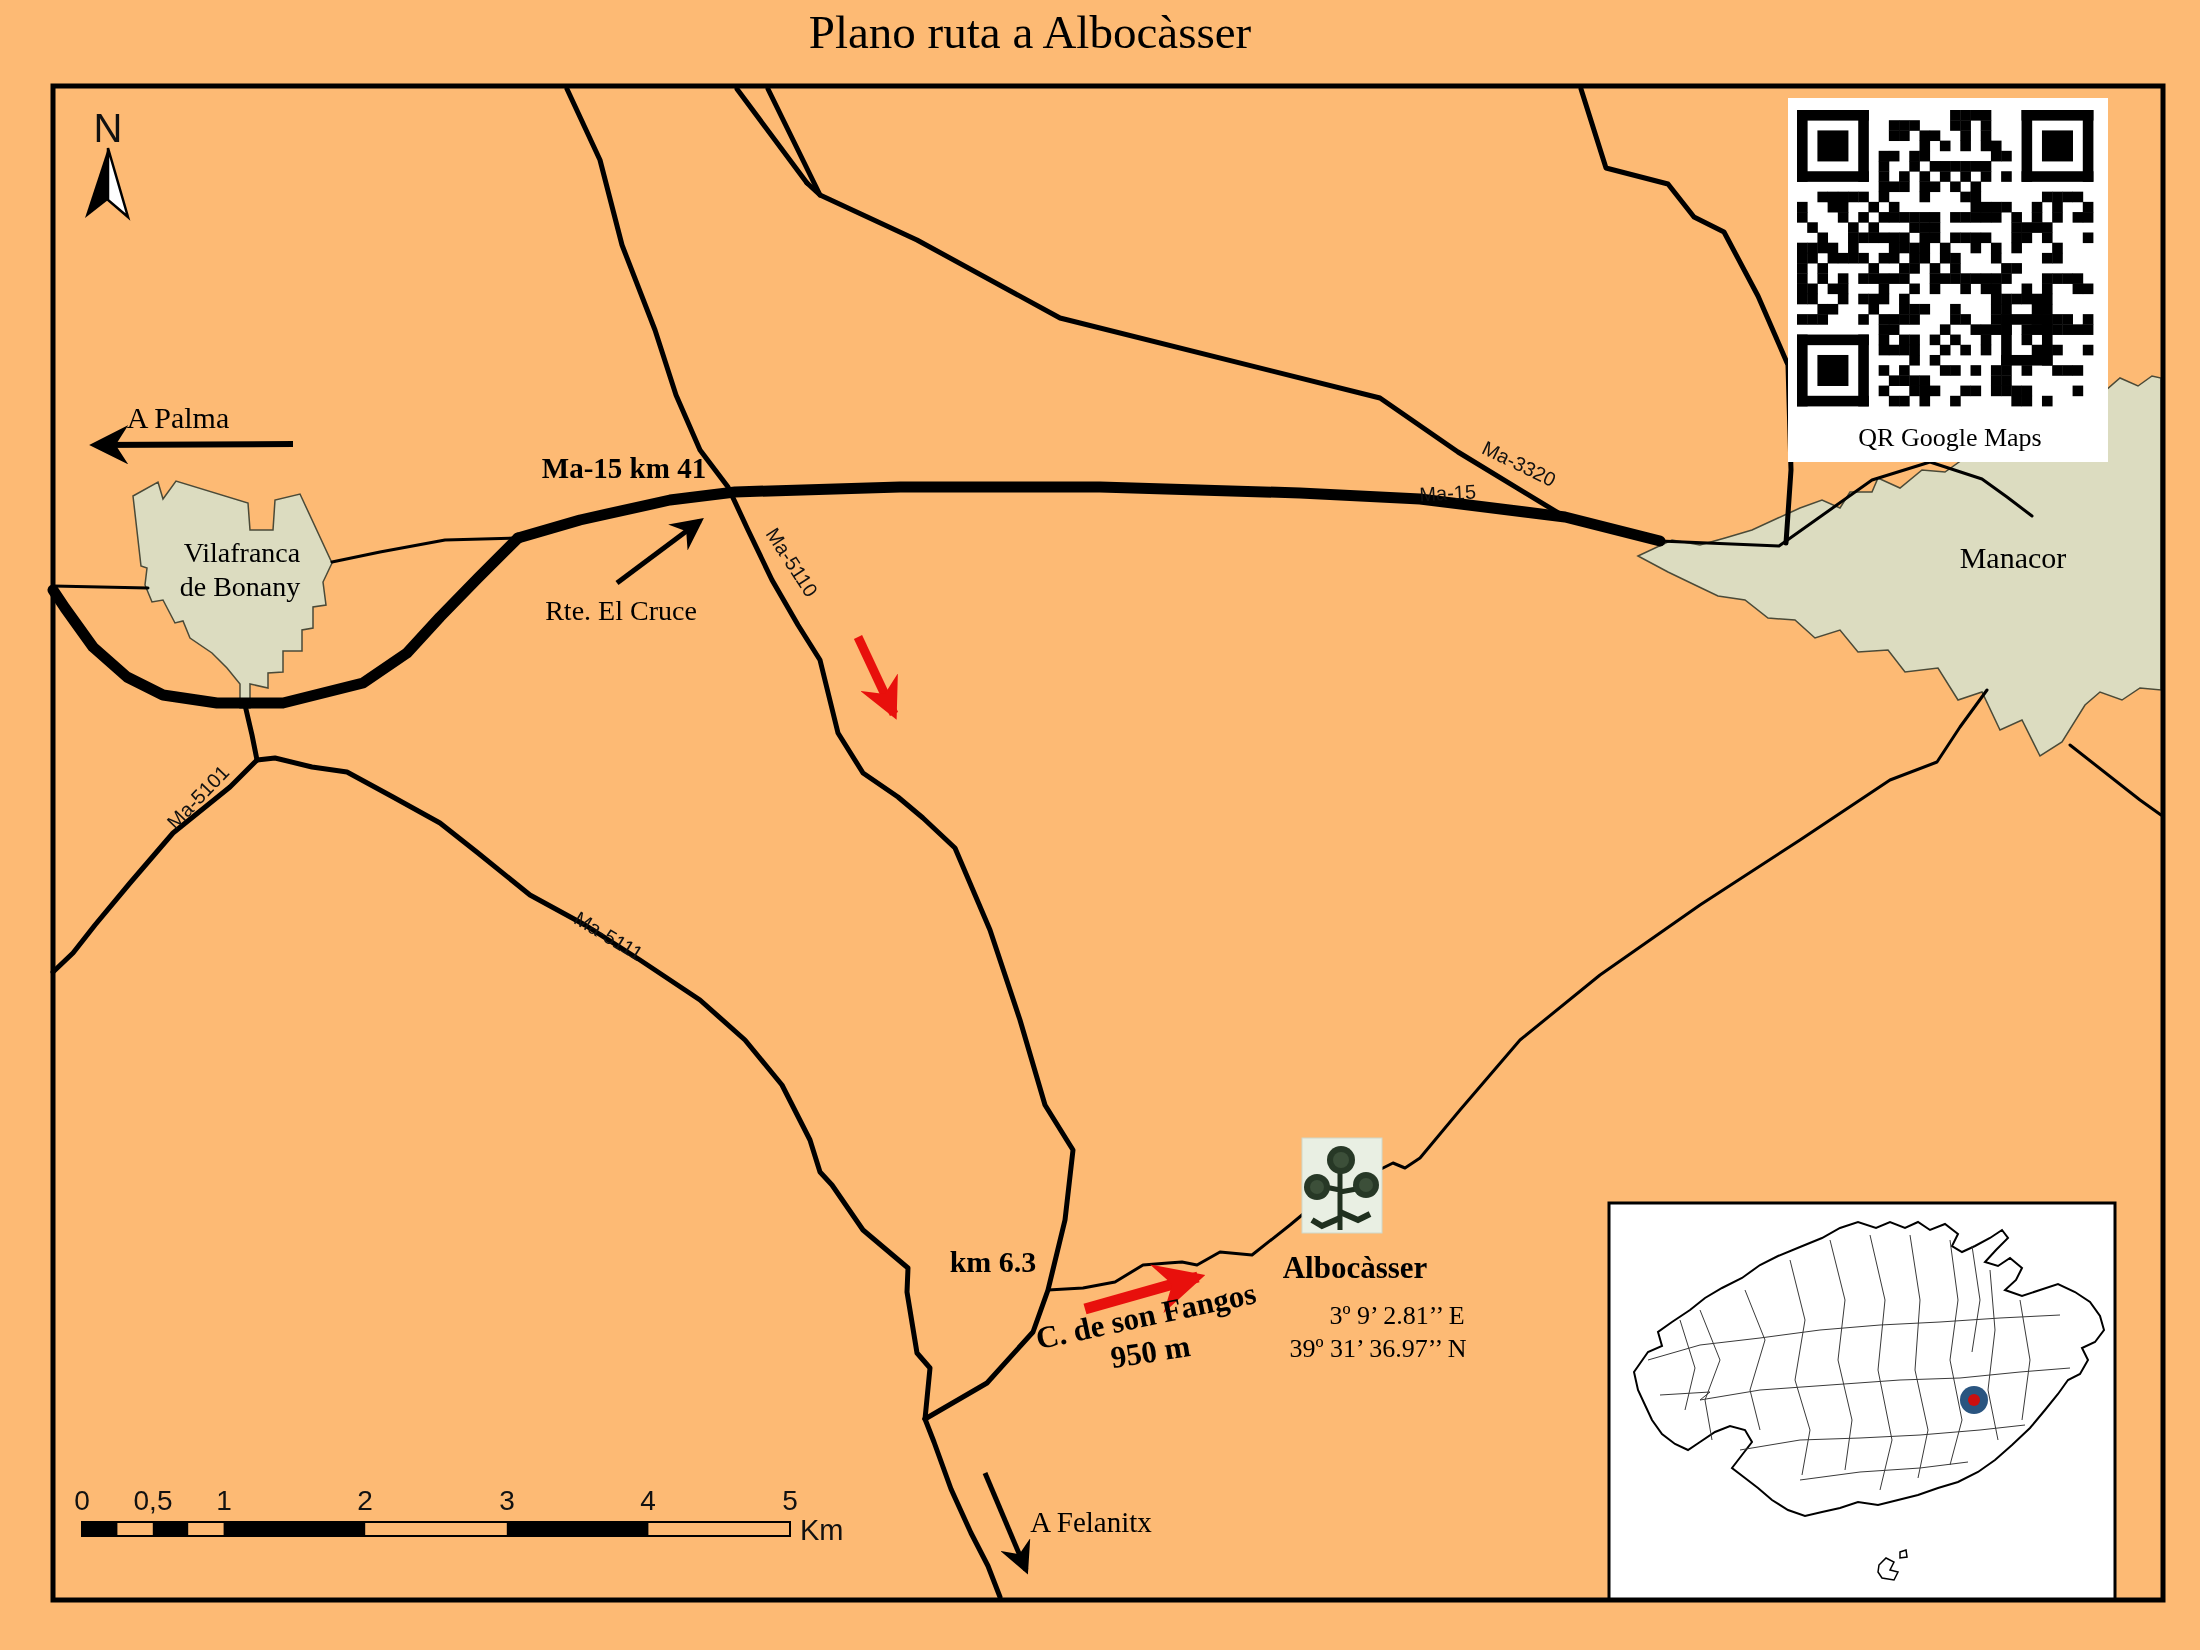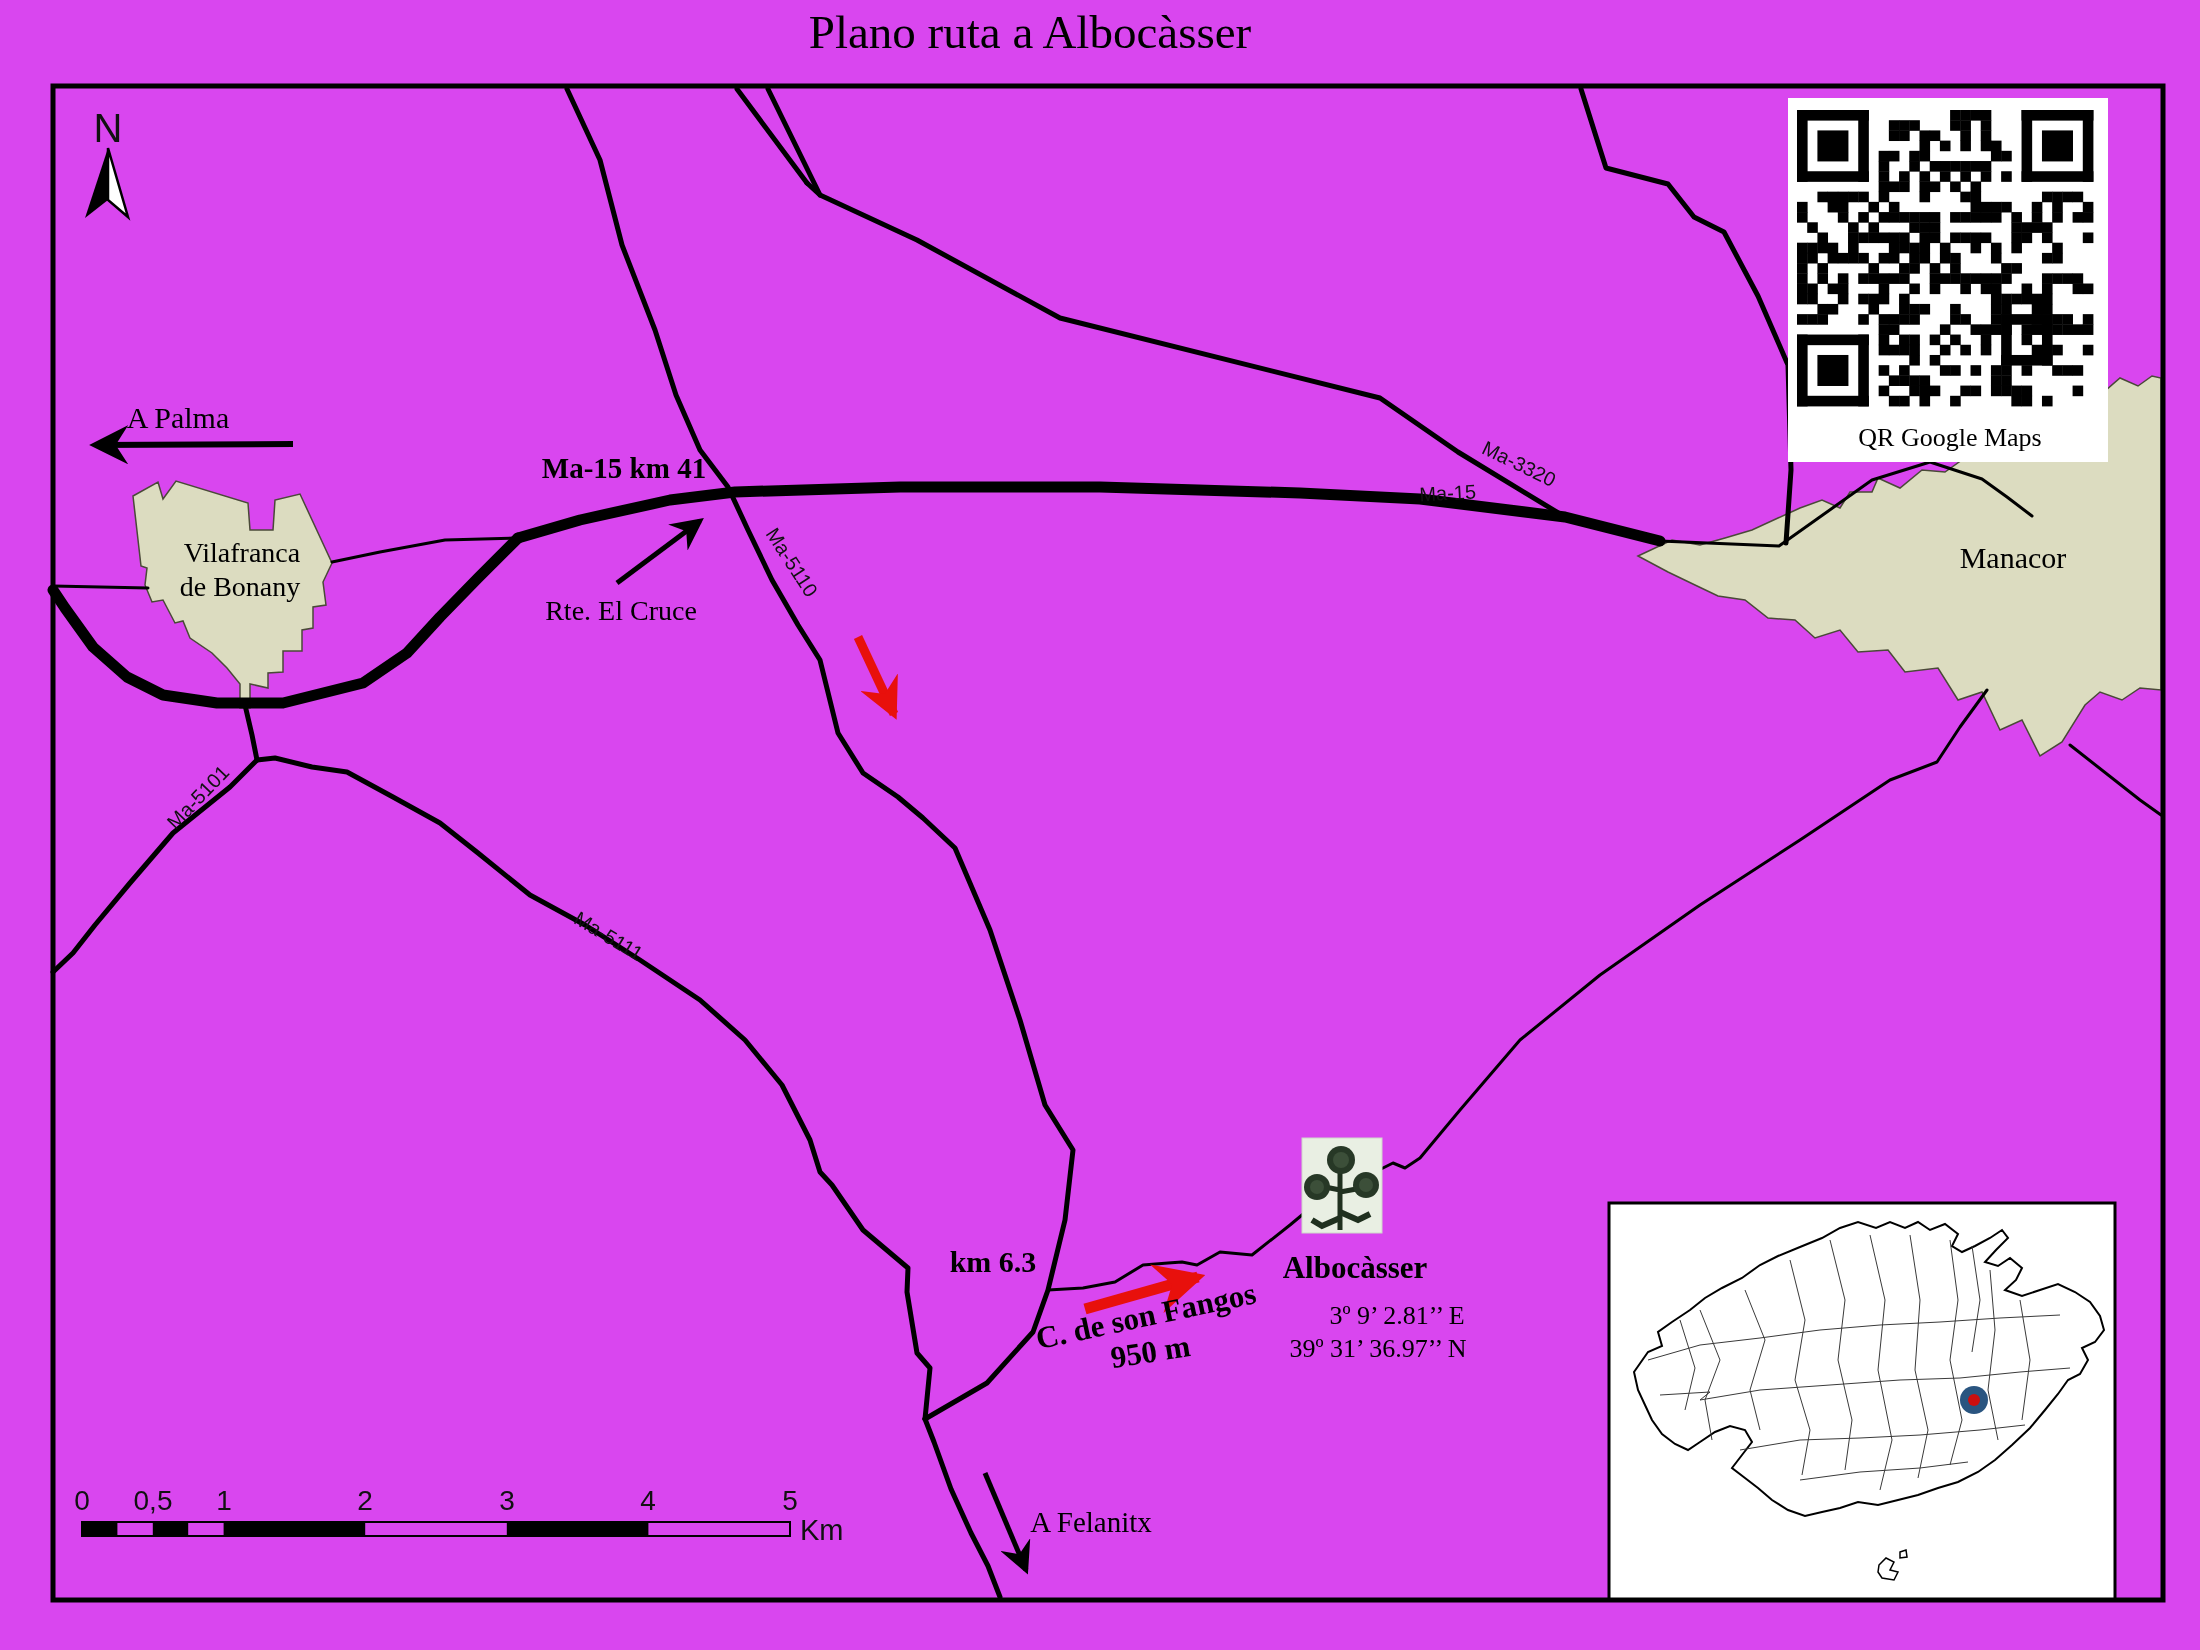--- a/index.html
+++ b/index.html
@@ -1,16 +1,16 @@
 <!DOCTYPE html>
 <html style="--town-fill: #dcdcc0; --route-red: #e8100c; --marker-blue: #2a5580; --marker-red: #cc0f0f;"><head>
 <meta charset="utf-8">
 <style>
   html,body{margin:0;padding:0;background:#fff;}
-  .stage{position:relative;width:2200px;height:1650px;background:#d946ef;overflow:hidden;
+  .stage{position:relative;width:2200px;height:1650px;background:#fdba74;overflow:hidden;
          font-family:"Liberation Serif", serif;text-align:right;}
   svg text{user-select:none;}
   .ts  {font-family:"Liberation Serif", serif; fill:#000;}
   .tb  {font-family:"Liberation Serif", serif; font-weight:bold; fill:#000;}
   .sn  {font-family:"Liberation Sans", sans-serif; fill:#111;}
   .road  {fill:none;stroke:#000;stroke-linecap:round;stroke-linejoin:round;}
   .w10{stroke-width:11;} .w5{stroke-width:5;} .w3{stroke-width:3;}
   .town{fill:var(--town-fill);stroke:#4a4a38;stroke-width:1.5;}
   .redln{stroke:var(--route-red);fill:none;stroke-linecap:butt;}
   .insetline{stroke:#3a3a3a;stroke-width:1;fill:none;}

